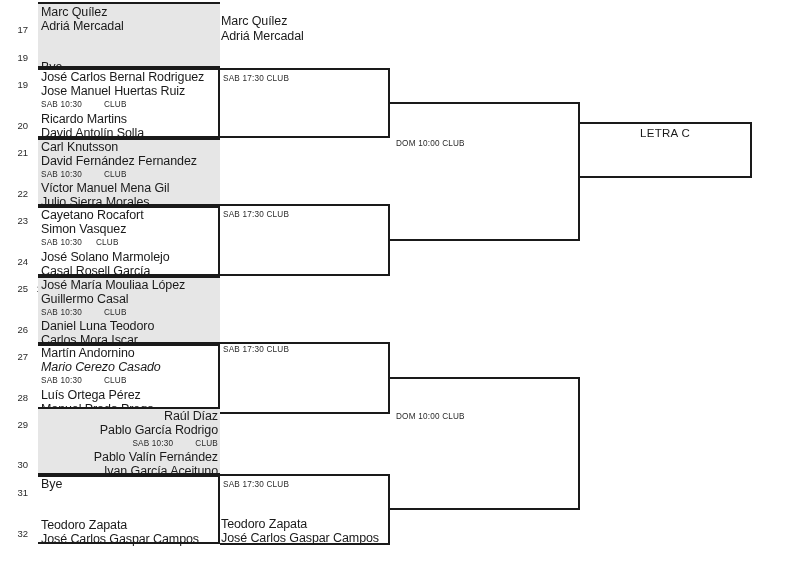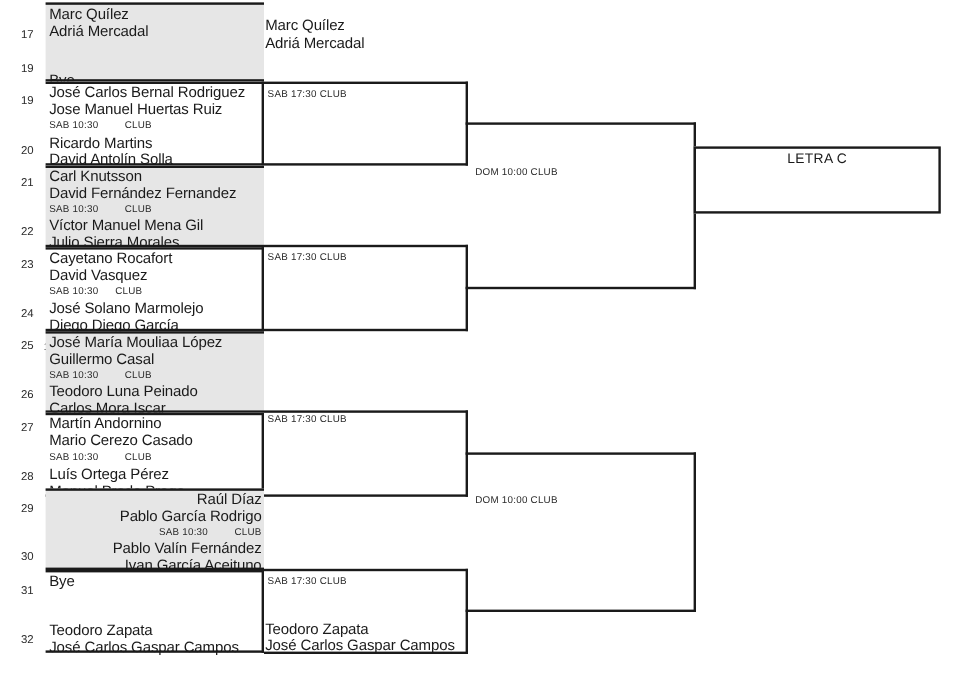--- a/index.html
+++ b/index.html
@@ -148,37 +148,37 @@
   <div class="r1-block shaded" style="top:138px;height:68px;padding-left:24px;">
     <div class="seg pname" style="top:0px;">Carl Knutsson</div>
     <div class="seg pname" style="top:14px;">David Fernández  Fernandez</div>
     <div class="seg meta" style="top:30px;"><span>SAB 10:30</span><span class="club">CLUB</span></div>
     <div class="seg pname" style="top:41px;">Víctor Manuel Mena Gil</div>
     <div class="seg pname" style="top:55px;">Julio Sierra Morales</div>
   </div>
 
   <div class="r1-block plain" style="top:206px;height:70px;">
     <div class="seg pname" style="top:0px;">Cayetano Rocafort</div>
-    <div class="seg pname" style="top:14px;">David Vasquez</div>
+    <div class="seg pname" style="top:14px;">Simon Vasquez</div>
     <div class="seg meta" style="top:30px;"><span>SAB 10:30</span><span class="club tight">CLUB</span></div>
     <div class="seg pname" style="top:42px;">José Solano Marmolejo</div>
-    <div class="seg pname" style="top:56px;">Diego Diego García</div>
+    <div class="seg pname" style="top:56px;">Casal Rosell García</div>
   </div>
 
   <div class="r1-block shaded" style="top:276px;height:68px;">
     <div class="seg pname" style="top:0px;">José María Mouliaa López</div>
     <div class="seg pname" style="top:14px;">Guillermo Casal</div>
     <div class="seg meta" style="top:30px;"><span>SAB 10:30</span><span class="club">CLUB</span></div>
-    <div class="seg pname" style="top:41px;">Teodoro Luna  Peinado</div>
+    <div class="seg pname" style="top:41px;">Daniel Luna  Teodoro</div>
     <div class="seg pname" style="top:55px;">Carlos Mora Iscar</div>
   </div>
 
   <div class="r1-block plain" style="top:344px;height:70px;">
     <div class="seg pname" style="top:0px;">Martín Andornino</div>
-    <div class="seg pname" style="top:14px;">Mario Cerezo Casado</div>
+    <div class="seg pname" style="top:14px;font-style:italic;">Mario Cerezo Casado</div>
     <div class="seg meta" style="top:30px;"><span>SAB 10:30</span><span class="club">CLUB</span></div>
     <div class="seg pname" style="top:42px;">Luís Ortega Pérez</div>
     <div class="seg pname" style="top:56px;">Manuel Prado Prego</div>
   </div>
 
   <div class="r1-block shaded" style="top:407px;height:68px;text-align:right;">
     <div class="seg pname" style="top:0px;">Raúl Díaz</div>
     <div class="seg pname" style="top:14px;">Pablo García Rodrigo</div>
     <div class="seg meta" style="top:30px;"><span>SAB 10:30</span><span class="club">CLUB</span></div>
     <div class="seg pname" style="top:41px;">Pablo Valín Fernández</div>
@@ -218,18 +218,18 @@
   <div class="hline" style="left:388px;top:102px;width:192px;"></div>
   <div class="hline" style="left:388px;top:239px;width:192px;"></div>
   <div class="vline" style="left:578px;top:102px;height:139px;"></div>
   <div class="matchmeta" style="left:396px;top:139px;">DOM 10:00  CLUB</div>
 
   <div class="hline" style="left:388px;top:377px;width:192px;"></div>
   <div class="hline" style="left:388px;top:508px;width:192px;"></div>
   <div class="vline" style="left:578px;top:377px;height:133px;"></div>
   <div class="matchmeta" style="left:396px;top:412px;">DOM 10:00  CLUB</div>
 
-  <div class="letrabox" style="left:578px;top:122px;width:206px;height:56px;">
+  <div class="letrabox" style="left:578px;top:122px;width:174px;height:56px;">
     <span>LETRA C</span>
   </div>
 
 
 </div>
 
 </body></html>

